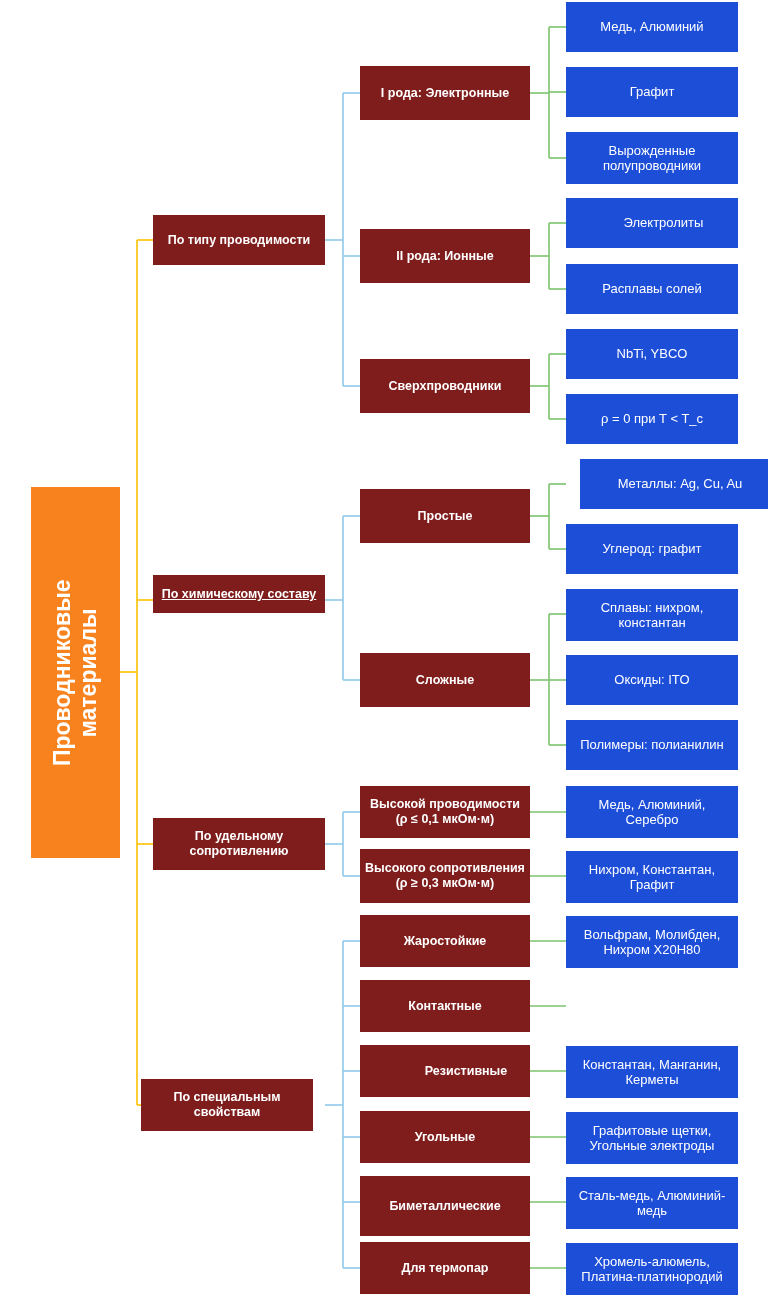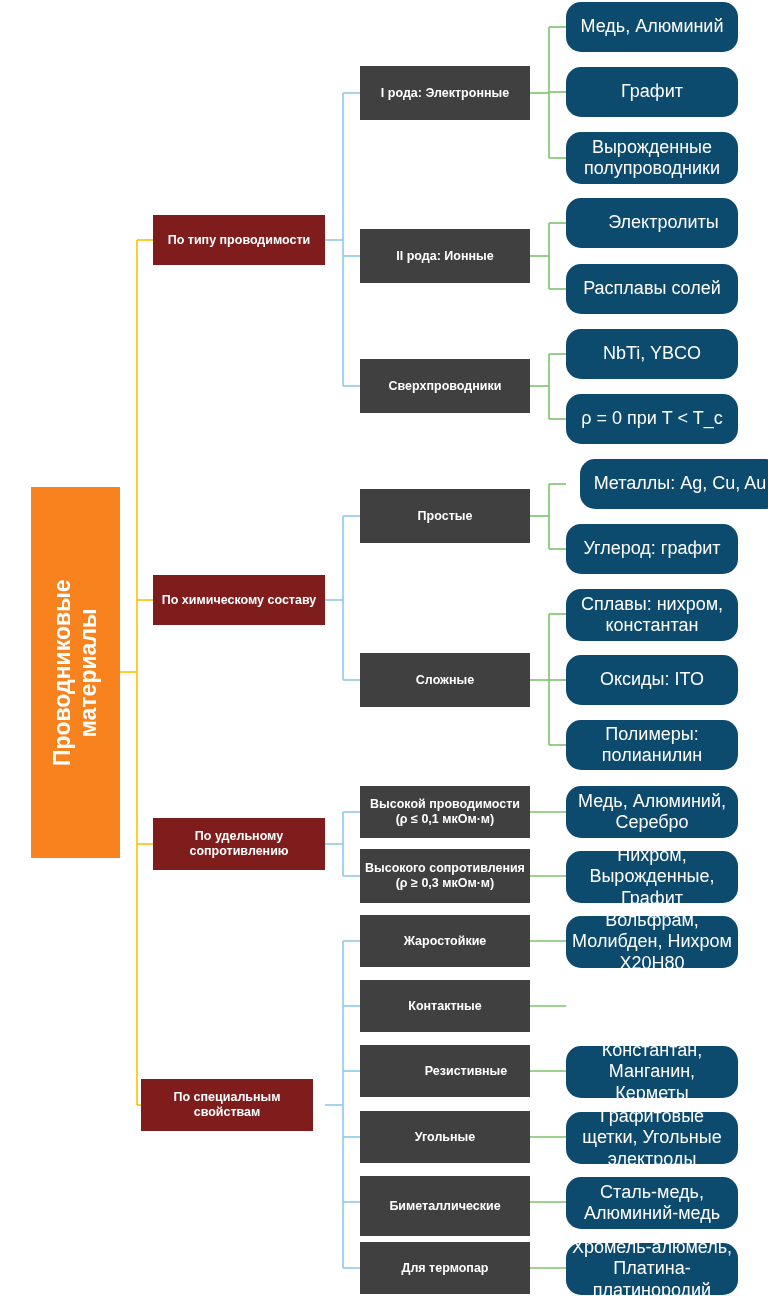--- a/index.html
+++ b/index.html
@@ -46,29 +46,28 @@
     white-space: nowrap;
     display: block;
     line-height: 1.12;
   }
   .node-l1 {
     background: #7f1d1d;
     font-weight: bold;
     font-size: 12.5px;
   }
   .node-l2 {
-    background: #404040;
+    background: #7f1d1d;
     font-weight: bold;
     font-size: 12.5px;
   }
   .node-l3 {
-    background: #0c4a6e;
+    background: #1d4ed8;
     font-weight: normal;
-    font-size: 18px;
-    border-radius: 15px;
+    font-size: 13px;
   }
 </style>
 </head>
 <body>
 
 <div id="canvas">
 
   <svg id="connectors">
 
     <g stroke="#FCC200" stroke-width="1.6" fill="none">
@@ -153,21 +152,21 @@
     </g>
   </svg>
 
   <div class="node node-root" style="left:31px; top:487px; width:89px; height:371px;">
     <span class="rot"><span>Проводниковые</span><br><span>материалы</span></span>
   </div>
 
   <div class="node node-l1" style="left:153px; top:215px; width:172px; height:50px;">
     <span>По типу проводимости</span>
   </div>
-  <div class="node node-l1" style="left:153px; top:575px; width:172px; height:50px;">
+  <div class="node node-l1" style="left:153px; top:575px; width:172px; height:38px;text-decoration:underline;">
     <span>По химическому составу</span>
   </div>
   <div class="node node-l1" style="left:153px; top:818px; width:172px; height:52px;">
     <span>По удельному сопротивлению</span>
   </div>
   <div class="node node-l1" style="left:141px; top:1079px; width:172px; height:52px;">
     <span>По специальным свойствам</span>
   </div>
 
   <div class="node node-l2" style="left:360px; top:66px; width:170px; height:54px;">
@@ -251,21 +250,21 @@
     <span>Оксиды: ITO</span>
   </div>
   <div class="node node-l3" style="left:566px; top:720px; width:172px; height:50px;">
     <span>Полимеры: полианилин</span>
   </div>
 
   <div class="node node-l3" style="left:566px; top:786px; width:172px; height:52px;">
     <span>Медь, Алюминий, Серебро</span>
   </div>
   <div class="node node-l3" style="left:566px; top:851px; width:172px; height:52px;">
-    <span>Нихром, Вырожденные, Графит</span>
+    <span>Нихром, Константан, Графит</span>
   </div>
 
   <div class="node node-l3" style="left:566px; top:916px; width:172px; height:52px;">
     <span>Вольфрам, Молибден, Нихром Х20Н80</span>
   </div>
   <div class="node node-l3" style="left:566px; top:1046px; width:172px; height:52px;">
     <span>Константан, Манганин, Керметы</span>
   </div>
   <div class="node node-l3" style="left:566px; top:1112px; width:172px; height:52px;">
     <span>Графитовые щетки, Угольные электроды</span>

